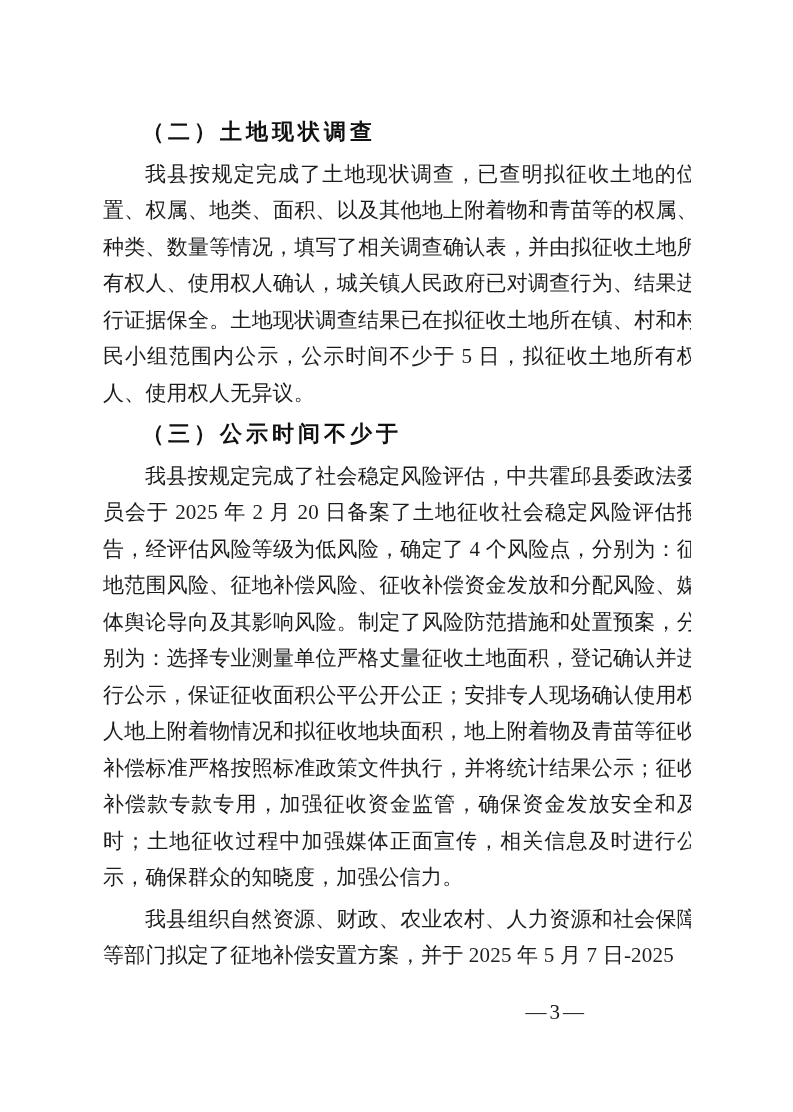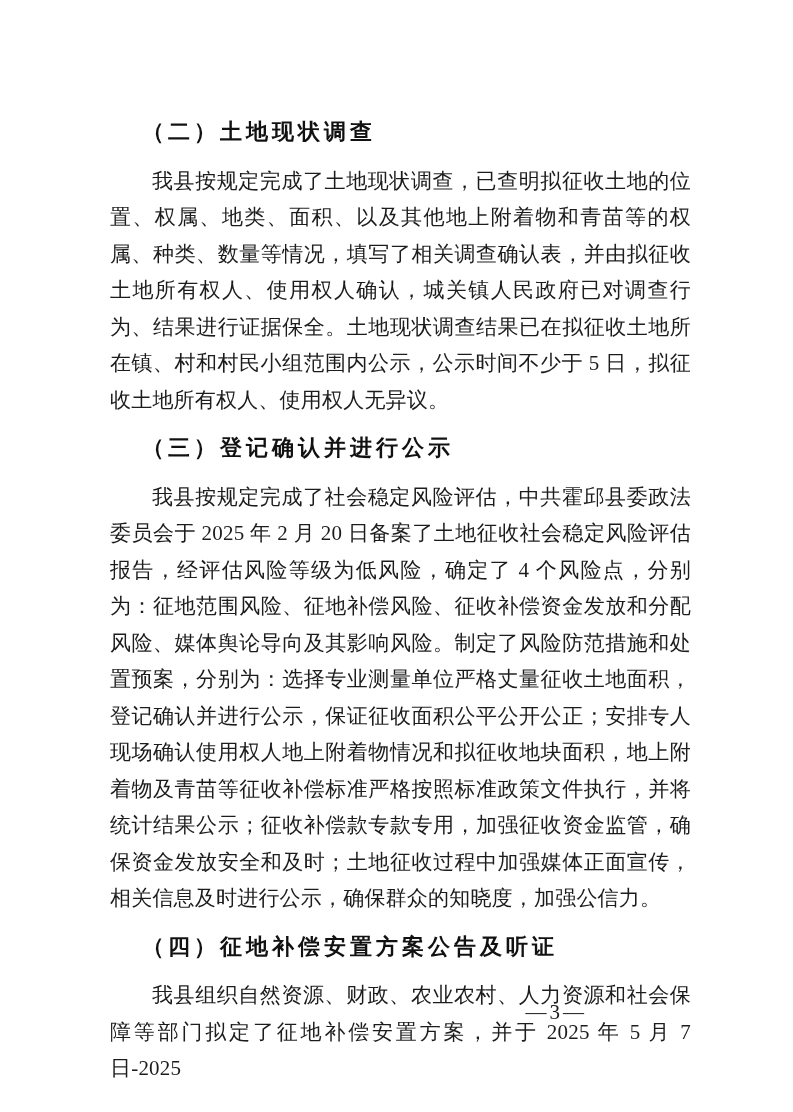--- a/index.html
+++ b/index.html
@@ -27,21 +27,21 @@
     font-size: 22px;
     line-height: 36.5px;
     font-weight: 700;
     letter-spacing: 4px;
     text-indent: 2em;
     font-family: "Liberation Sans", "DejaVu Sans", sans-serif;
     color: #111111;
     white-space: nowrap;
   }
   .body-paragraph {
-    margin: 12px;
+    margin: 5px;
     font-size: 21px;
     line-height: 36.5px;
     text-indent: 2em;
     text-align: justify;
     text-justify: inter-character;
     text-align-last: left;
     letter-spacing: 0.2px;
     color: #1c1c1c;
   }
   .page-number {
@@ -59,25 +59,24 @@
 
 <div class="page">
   <div class="content">
 
     <section>
       <h3 class="section-heading">（二）土地现状调查</h3>
       <p class="body-paragraph">我县按规定完成了土地现状调查，已查明拟征收土地的位置、权属、地类、面积、以及其他地上附着物和青苗等的权属、种类、数量等情况，填写了相关调查确认表，并由拟征收土地所有权人、使用权人确认，城关镇人民政府已对调查行为、结果进行证据保全。土地现状调查结果已在拟征收土地所在镇、村和村民小组范围内公示，公示时间不少于 5 日，拟征收土地所有权人、使用权人无异议。</p>
     </section>
 
     <section>
-      <h3 class="section-heading">（三）登记确认并进行公示</h3>
+      <h3 class="section-heading">（三）公示时间不少于</h3>
       <p class="body-paragraph">我县按规定完成了社会稳定风险评估，中共霍邱县委政法委员会于 2025 年 2 月 20 日备案了土地征收社会稳定风险评估报告，经评估风险等级为低风险，确定了 4 个风险点，分别为：征地范围风险、征地补偿风险、征收补偿资金发放和分配风险、媒体舆论导向及其影响风险。制定了风险防范措施和处置预案，分别为：选择专业测量单位严格丈量征收土地面积，登记确认并进行公示，保证征收面积公平公开公正；安排专人现场确认使用权人地上附着物情况和拟征收地块面积，地上附着物及青苗等征收补偿标准严格按照标准政策文件执行，并将统计结果公示；征收补偿款专款专用，加强征收资金监管，确保资金发放安全和及时；土地征收过程中加强媒体正面宣传，相关信息及时进行公示，确保群众的知晓度，加强公信力。</p>
     </section>
 
     <section>
-      <h3 class="section-heading">（四）征地补偿安置方案公告及听证</h3>
       <p class="body-paragraph">我县组织自然资源、财政、农业农村、人力资源和社会保障等部门拟定了征地补偿安置方案，并于 2025 年 5 月 7 日-2025</p>
     </section>
 
   </div>
 
   <div class="page-number">—3—</div>
 </div>
 
 </body></html>

